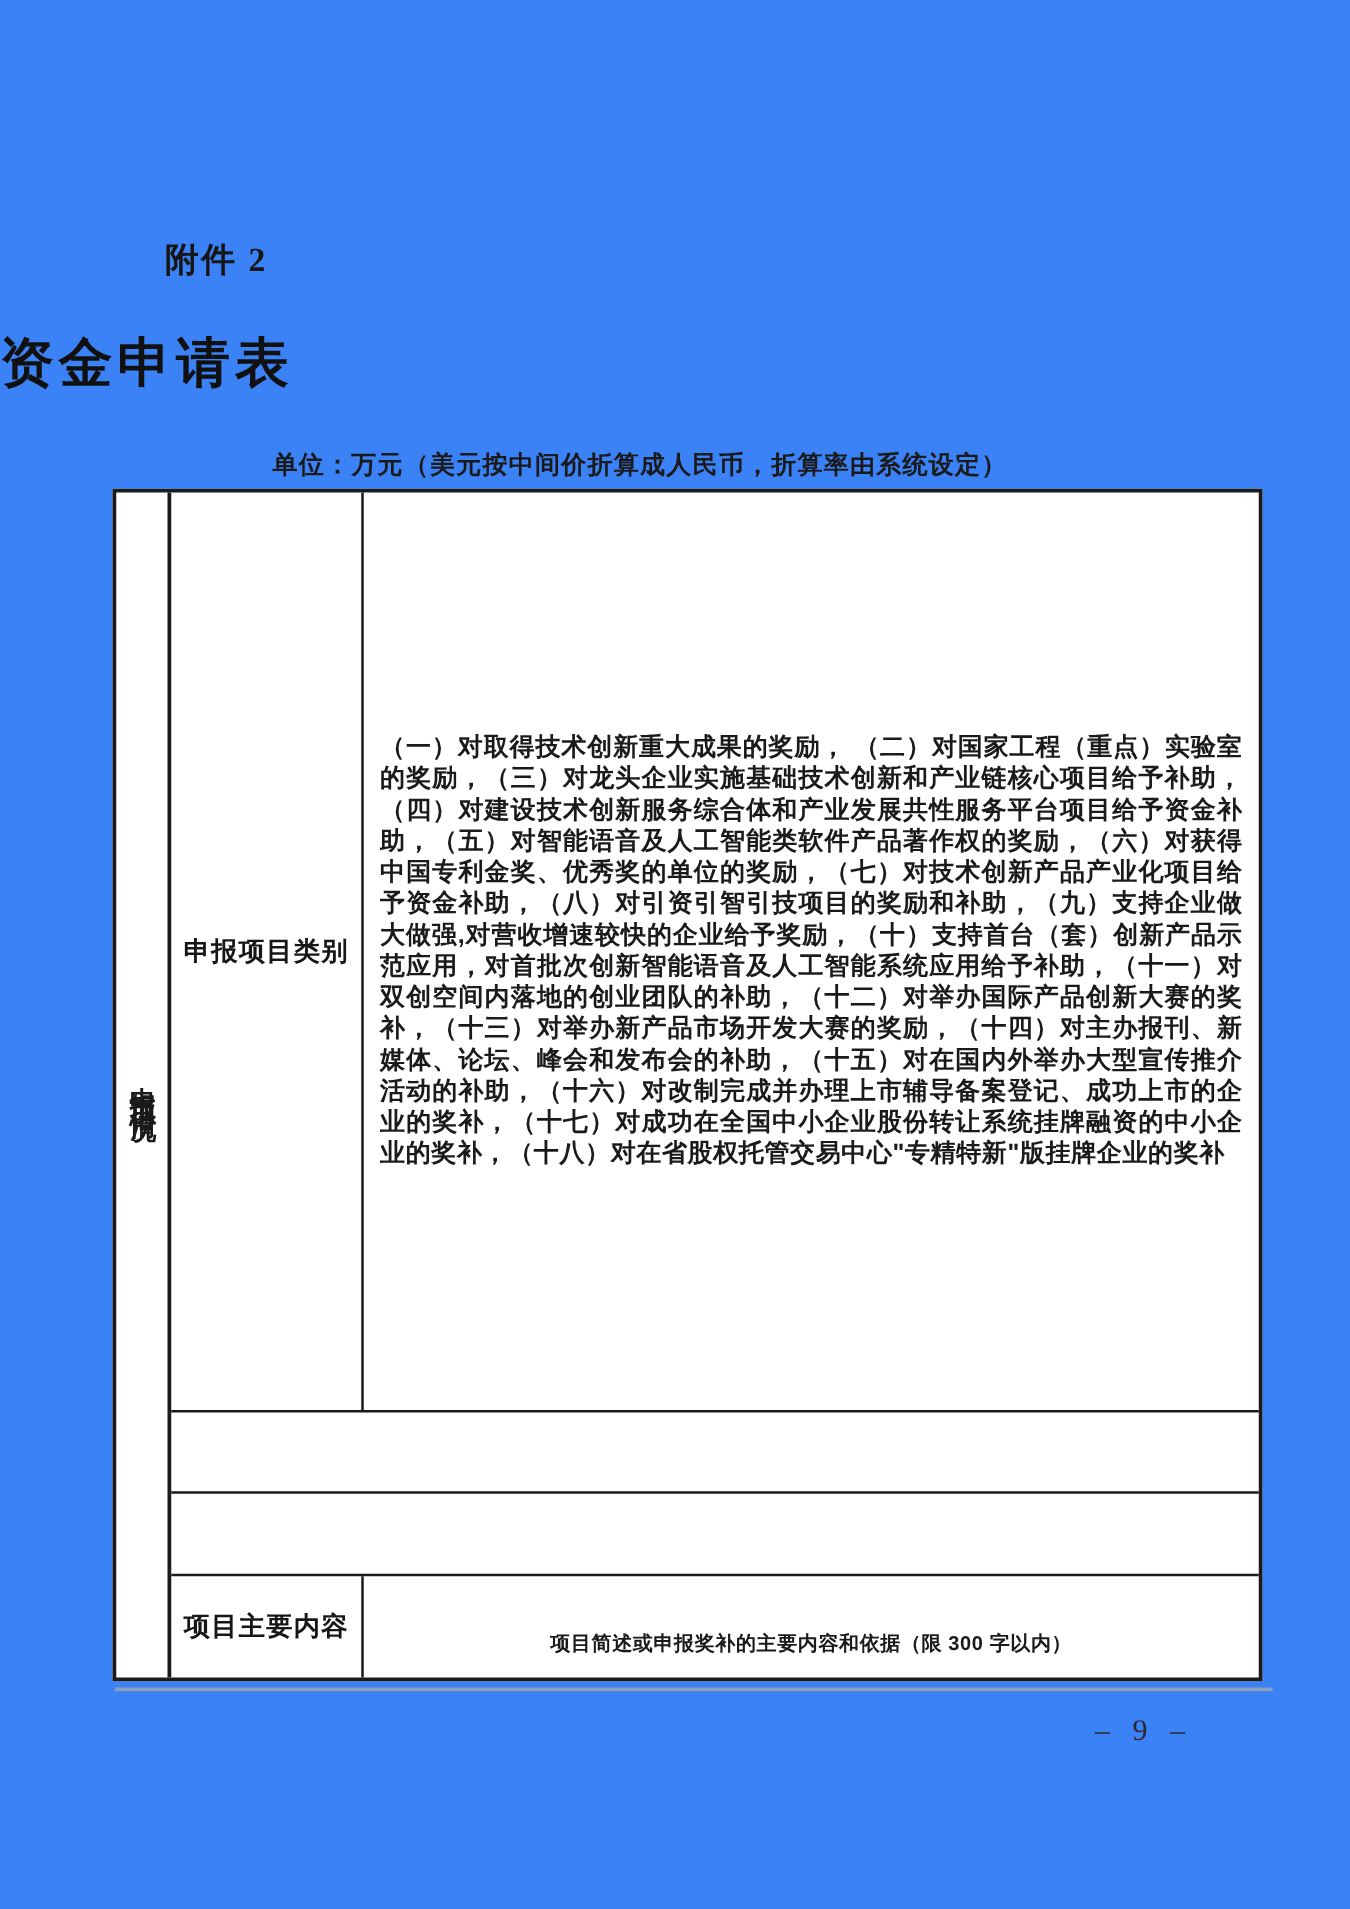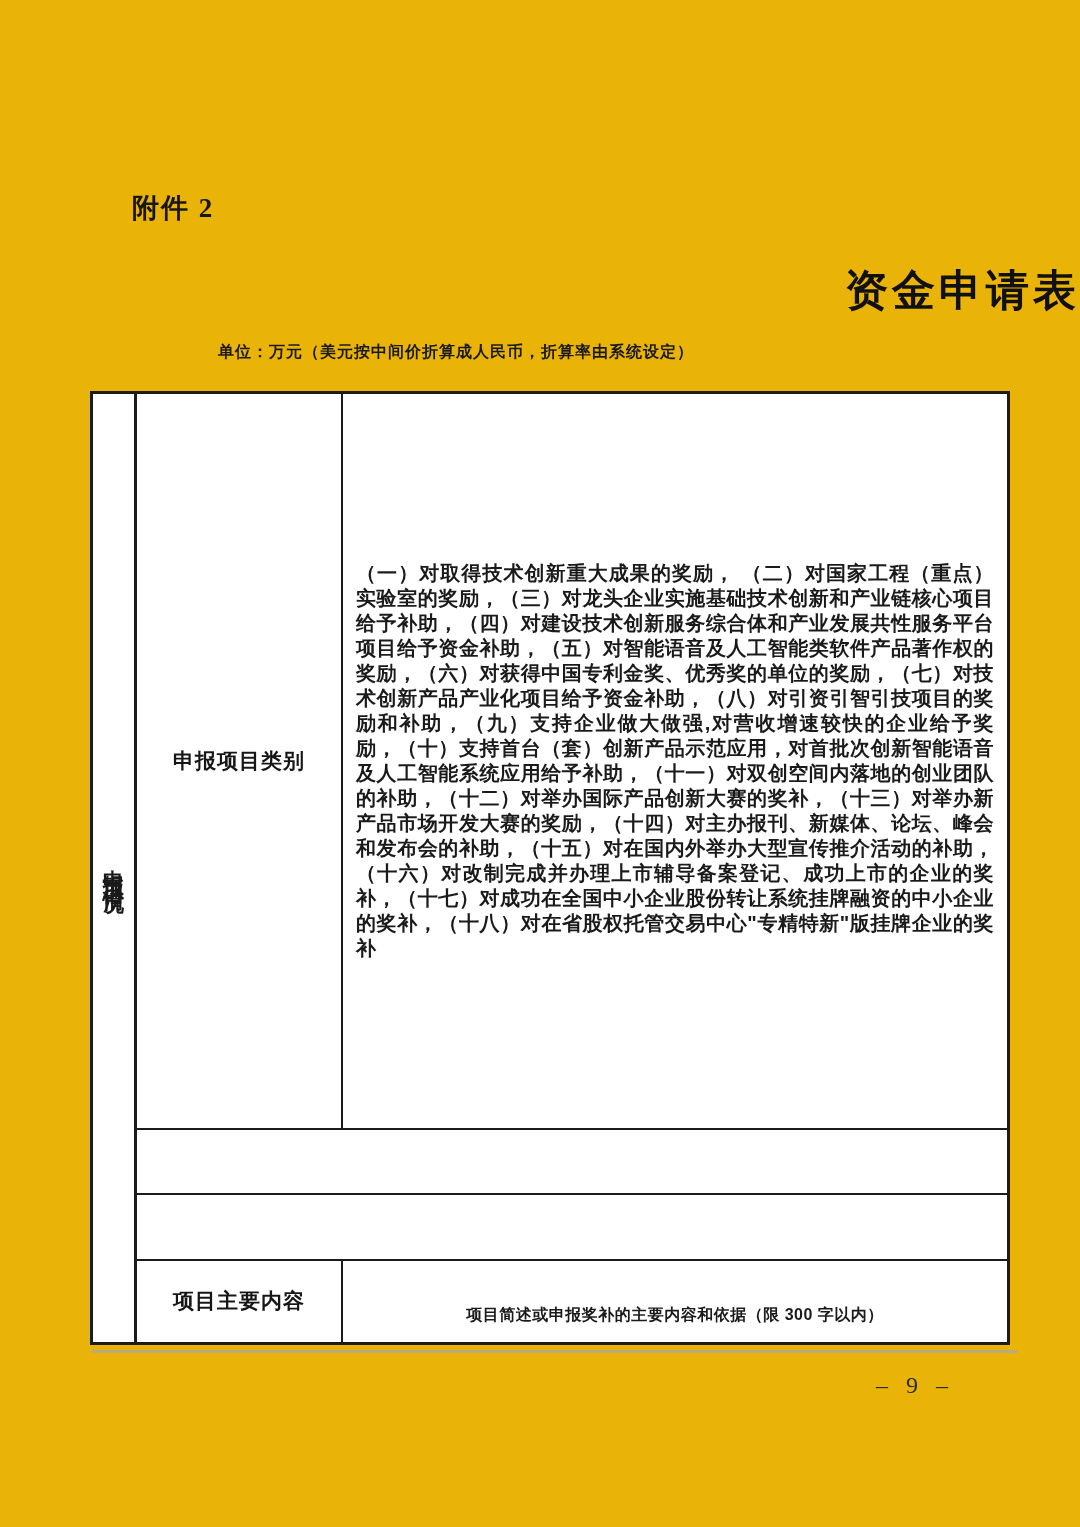--- a/index.html
+++ b/index.html
@@ -6,43 +6,43 @@
   html, body { background: #ffffff; }
   body {
     width: 1080px; height: 1527px;
     font-family: "Liberation Sans", sans-serif;
     color: #1c1c1c;
     position: relative;
     overflow: hidden;
   }
   .page {
     position: absolute; inset: 0;
-    background: #eab308;
+    background: #3b82f6;
   }
   .attachment {
     position: absolute;
     left: 132px; top: 190px;
     font-family: "Liberation Serif", serif;
     font-size: 27px; font-weight: 600;
     letter-spacing: 2px;
     color: #161616;
   }
   .title {
     position: absolute;
     left: 0; top: 262px; width: 100%;
-    text-align: right;
+    text-align: left;
     font-family: "Liberation Serif", serif;
     font-size: 43px; font-weight: 700;
     letter-spacing: 4px;
     color: #111;
   }
   .unit-note {
     position: absolute;
-    left: 218px; top: 342px;
-    font-size: 16px; font-weight: 600;
+    left: 218px; top: 358px;
+    font-size: 20px; font-weight: 600;
     letter-spacing: 1px;
     color: #1a1a1a;
   }
   .form-table {
     position: absolute;
     left: 90px; top: 391px;
     width: 920px; height: 954px;
     border: 3px solid #1b1b1b;
     display: flex;
     background: #fff;
@@ -61,21 +61,21 @@
     white-space: nowrap;
   }
   .rows { flex: 1; display: flex; flex-direction: column; }
   .row { display: flex; }
   .row + .row { border-top: 2px solid #1b1b1b; }
   .row-category { height: 754px; }
   .row-name     { height: 66px; }
   .row-amount   { height: 68px; }
   .row-content  { flex: 1; justify-content: center; }
   .label-cell {
-    width: 206px;
+    width: 154px;
     border-right: 2px solid #1b1b1b;
     display: flex; align-items: center; justify-content: center;
     font-size: 21px; font-weight: 700;
     letter-spacing: 1px;
     color: #161616;
     text-align: center;
     padding: 0 4px;
   }
   .content-cell {
     flex: 1;

